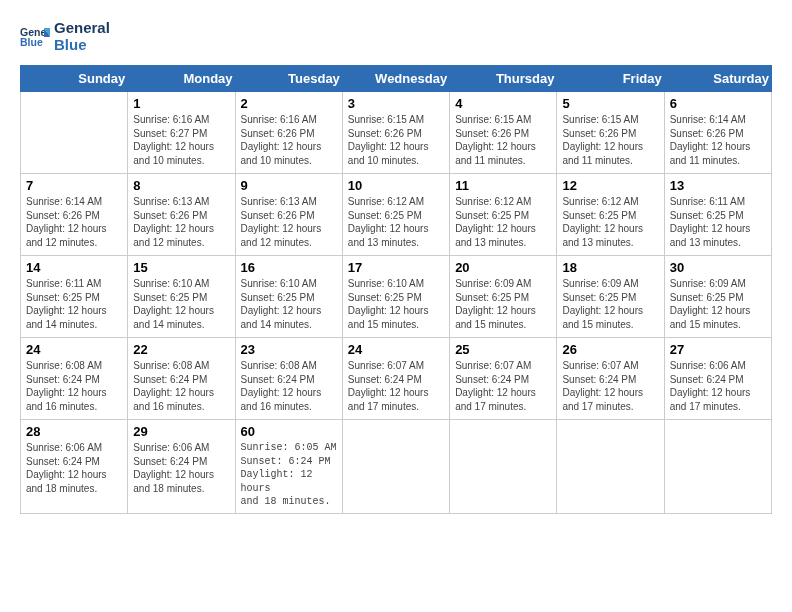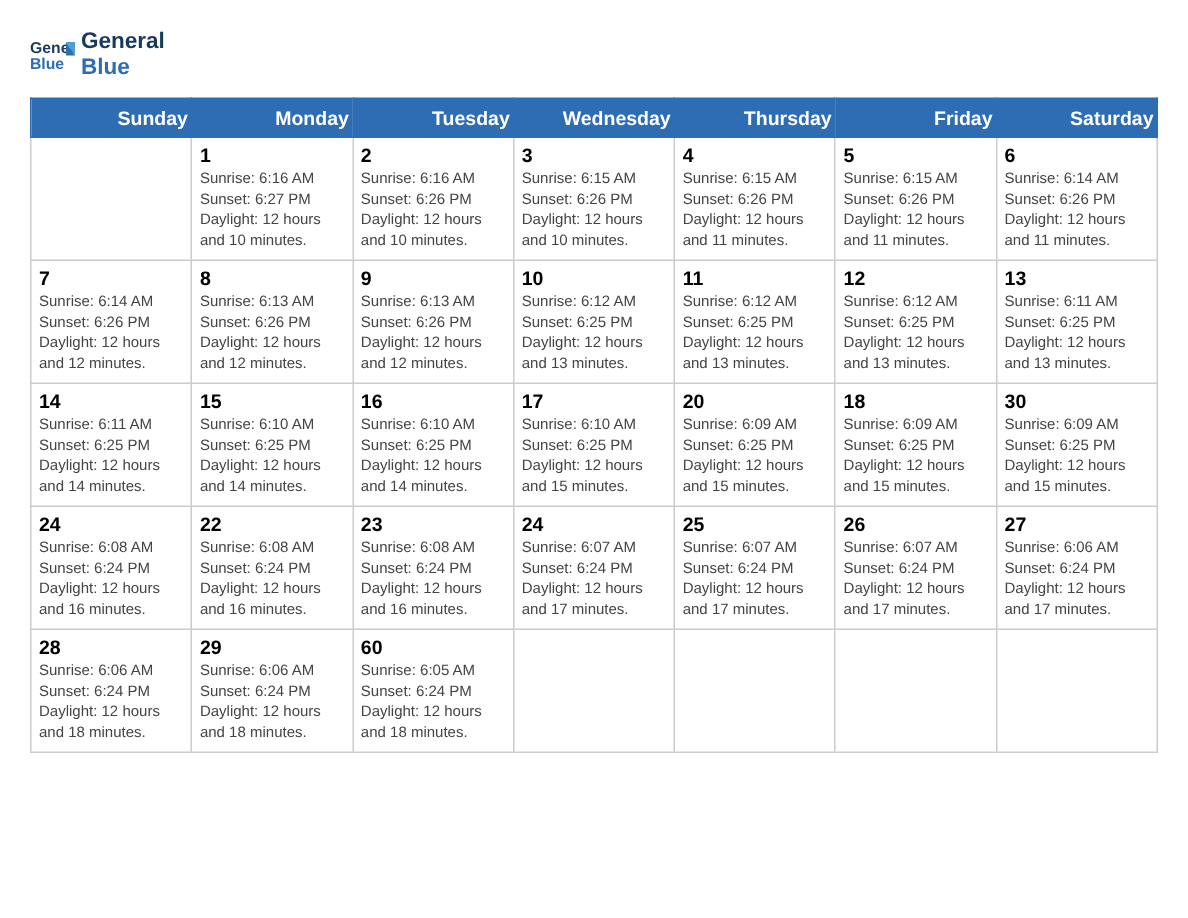--- a/index.html
+++ b/index.html
@@ -332,21 +332,21 @@
           </td>
           <td>
             <span class="day-number">29</span>
             <div class="day-info" style="white-space: pre-line;">Sunrise: 6:06 AM
 Sunset: 6:24 PM
 Daylight: 12 hours
 and 18 minutes.</div>
           </td>
           <td>
             <span class="day-number">60</span>
-            <div class="day-info" style="white-space: pre-line;">Sunrise: 6:05 AM
+            <div class="day-info" style="white-space: pre-line; font-family: Liberation Mono, monospace;">Sunrise: 6:05 AM
 Sunset: 6:24 PM
 Daylight: 12 hours
 and 18 minutes.</div>
           </td>
           <td class="empty-cell"></td>
           <td class="empty-cell"></td>
           <td class="empty-cell"></td>
           <td class="empty-cell"></td>
         </tr>
       </tbody>

